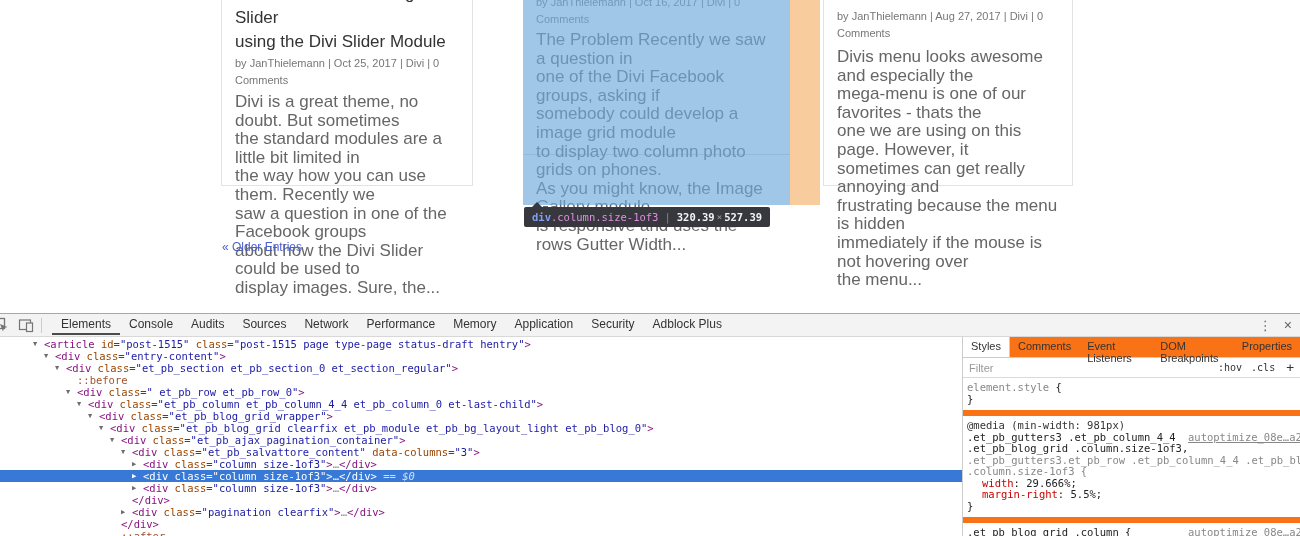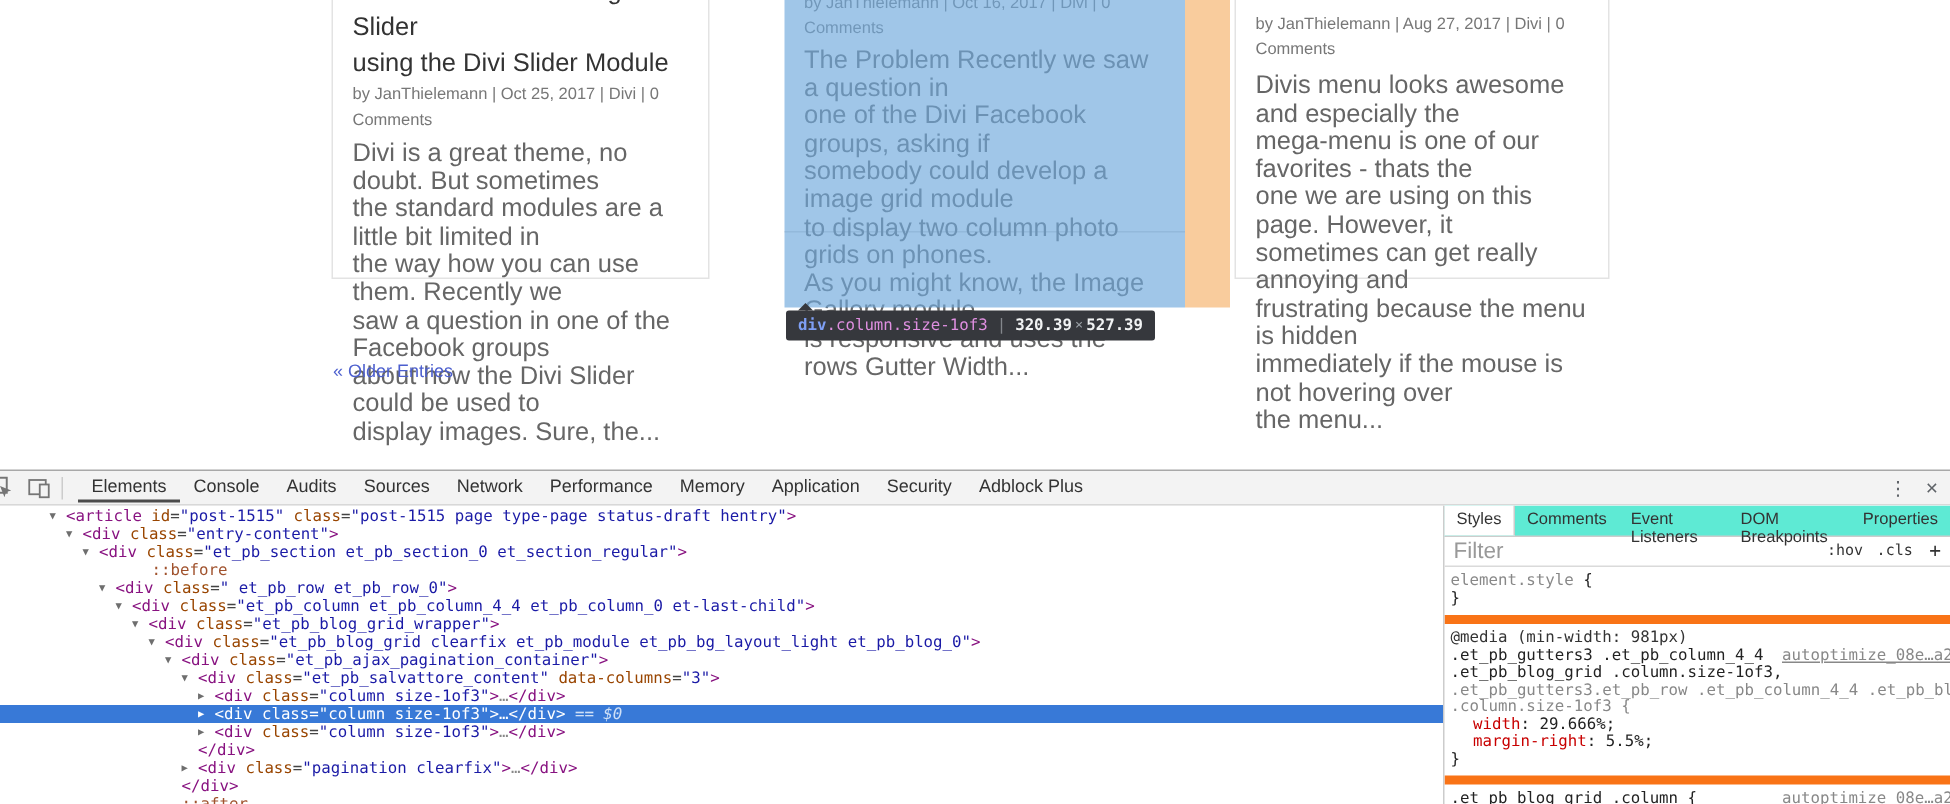--- a/index.html
+++ b/index.html
@@ -57,25 +57,25 @@
   .c-eq{color:#444;}
   .c-val{color:#1a1aa6;}
   .c-pseudo{color:#a0522d;}
   .c-ell{color:#888;}
   .c-dollar{color:#5f6368;font-style:italic;}
   .tl.sel{background:var(--selection);}
   .tl.sel span{color:#fff !important;}
   .tl.sel .c-dollar{color:#cfe0f7 !important;}
   
   .styles-panel{position:absolute;left:962px;top:23px;right:0;bottom:0;border-left:1px solid #ccc;background:#fff;overflow:hidden;}
-  .sp-tabs{height:20px;background:#5eead4;border-bottom:1px solid #ccc;display:flex;align-items:stretch;}
+  .sp-tabs{height:20px;background:#f97316;border-bottom:1px solid #ccc;display:flex;align-items:stretch;}
   .sp-tab{font-size:11px;color:#333;padding:3px 8px 0 8px;cursor:default;}
   .sp-tab.active{background:#fff;border-left:1px solid #ccc;border-right:1px solid #ccc;margin-left:-1px;}
   .sp-filter{height:19px;border-bottom:1px solid #dadada;position:relative;display:flex;align-items:center;}
-  .sp-filter-text{color:#999;font-size:15px;padding-left:6px;}
+  .sp-filter-text{color:#999;font-size:11px;padding-left:6px;}
   .sp-right{position:absolute;right:6px;top:0;height:19px;display:flex;align-items:center;
       font-family:"DejaVu Sans Mono",monospace;font-size:10px;color:#333;text-align:center;}
   .sp-hov{margin-right:9px;}  .sp-cls{margin-right:11px;}
   .sp-plus{font-size:13px;color:#333;}
   .sp-rules{font-family:"DejaVu Sans Mono",monospace;font-size:10.5px;}
   .sec{border-bottom:6px solid #f97316;padding:4px 0 5px 4px;}
   .sl{line-height:11.5px;white-space:nowrap;position:relative;overflow:visible;}
   .sl.pl{padding-left:15px;}
   .s-elsty{color:#888;}
   .s-media{color:#333;}
@@ -172,21 +172,21 @@
     <div class="dt-right">
       <span class="dt-kebab">⋮</span>
       <span class="dt-close">×</span>
     </div>
   </div>
 
   <div class="dom-panel" id="dom-tree">
       <div class="tl" style="padding-left: 33px;"><span class="arrow">▼</span><span class="c-tag">&lt;article</span><span class="c-attr"> id</span><span class="c-eq">=</span><span class="c-val">"post-1515"</span><span class="c-attr"> class</span><span class="c-eq">=</span><span class="c-val">"post-1515 page type-page status-draft hentry"</span><span class="c-tag">&gt;</span></div>
       <div class="tl" style="padding-left: 44px;"><span class="arrow">▼</span><span class="c-tag">&lt;div</span><span class="c-attr"> class</span><span class="c-eq">=</span><span class="c-val">"entry-content"</span><span class="c-tag">&gt;</span></div>
       <div class="tl" style="padding-left: 55px;"><span class="arrow">▼</span><span class="c-tag">&lt;div</span><span class="c-attr"> class</span><span class="c-eq">=</span><span class="c-val">"et_pb_section  et_pb_section_0 et_section_regular"</span><span class="c-tag">&gt;</span></div>
-      <div class="tl" style="padding-left: 90px;"><span class="arrow"></span><span class="c-pseudo">::before</span></div>
+      <div class="tl" style="padding-left: 66px;"><span class="arrow"></span><span class="c-pseudo">::before</span></div>
       <div class="tl" style="padding-left: 66px;"><span class="arrow">▼</span><span class="c-tag">&lt;div</span><span class="c-attr"> class</span><span class="c-eq">=</span><span class="c-val">" et_pb_row et_pb_row_0"</span><span class="c-tag">&gt;</span></div>
       <div class="tl" style="padding-left: 77px;"><span class="arrow">▼</span><span class="c-tag">&lt;div</span><span class="c-attr"> class</span><span class="c-eq">=</span><span class="c-val">"et_pb_column et_pb_column_4_4  et_pb_column_0 et-last-child"</span><span class="c-tag">&gt;</span></div>
       <div class="tl" style="padding-left: 88px;"><span class="arrow">▼</span><span class="c-tag">&lt;div</span><span class="c-attr"> class</span><span class="c-eq">=</span><span class="c-val">"et_pb_blog_grid_wrapper"</span><span class="c-tag">&gt;</span></div>
       <div class="tl" style="padding-left: 99px;"><span class="arrow">▼</span><span class="c-tag">&lt;div</span><span class="c-attr"> class</span><span class="c-eq">=</span><span class="c-val">"et_pb_blog_grid clearfix et_pb_module et_pb_bg_layout_light  et_pb_blog_0"</span><span class="c-tag">&gt;</span></div>
       <div class="tl" style="padding-left: 110px;"><span class="arrow">▼</span><span class="c-tag">&lt;div</span><span class="c-attr"> class</span><span class="c-eq">=</span><span class="c-val">"et_pb_ajax_pagination_container"</span><span class="c-tag">&gt;</span></div>
       <div class="tl" style="padding-left: 121px;"><span class="arrow">▼</span><span class="c-tag">&lt;div</span><span class="c-attr"> class</span><span class="c-eq">=</span><span class="c-val">"et_pb_salvattore_content"</span><span class="c-attr"> data-columns</span><span class="c-eq">=</span><span class="c-val">"3"</span><span class="c-tag">&gt;</span></div>
       <div class="tl" style="padding-left: 132px;"><span class="arrow">▶</span><span class="c-tag">&lt;div</span><span class="c-attr"> class</span><span class="c-eq">=</span><span class="c-val">"column size-1of3"</span><span class="c-tag">&gt;</span><span class="c-ell">…</span><span class="c-tag">&lt;/div&gt;</span></div>
       <div class="tl sel" style="padding-left: 132px;"><span class="arrow">▶</span><span class="c-tag">&lt;div</span><span class="c-attr"> class</span><span class="c-eq">=</span><span class="c-val">"column size-1of3"</span><span class="c-tag">&gt;</span><span class="c-ell">…</span><span class="c-tag">&lt;/div&gt;</span><span class="c-dollar"> == $0</span></div>
       <div class="tl" style="padding-left: 132px;"><span class="arrow">▶</span><span class="c-tag">&lt;div</span><span class="c-attr"> class</span><span class="c-eq">=</span><span class="c-val">"column size-1of3"</span><span class="c-tag">&gt;</span><span class="c-ell">…</span><span class="c-tag">&lt;/div&gt;</span></div>
       <div class="tl" style="padding-left: 121px;"><span class="arrow"></span><span class="c-tag">&lt;/div&gt;</span></div>

